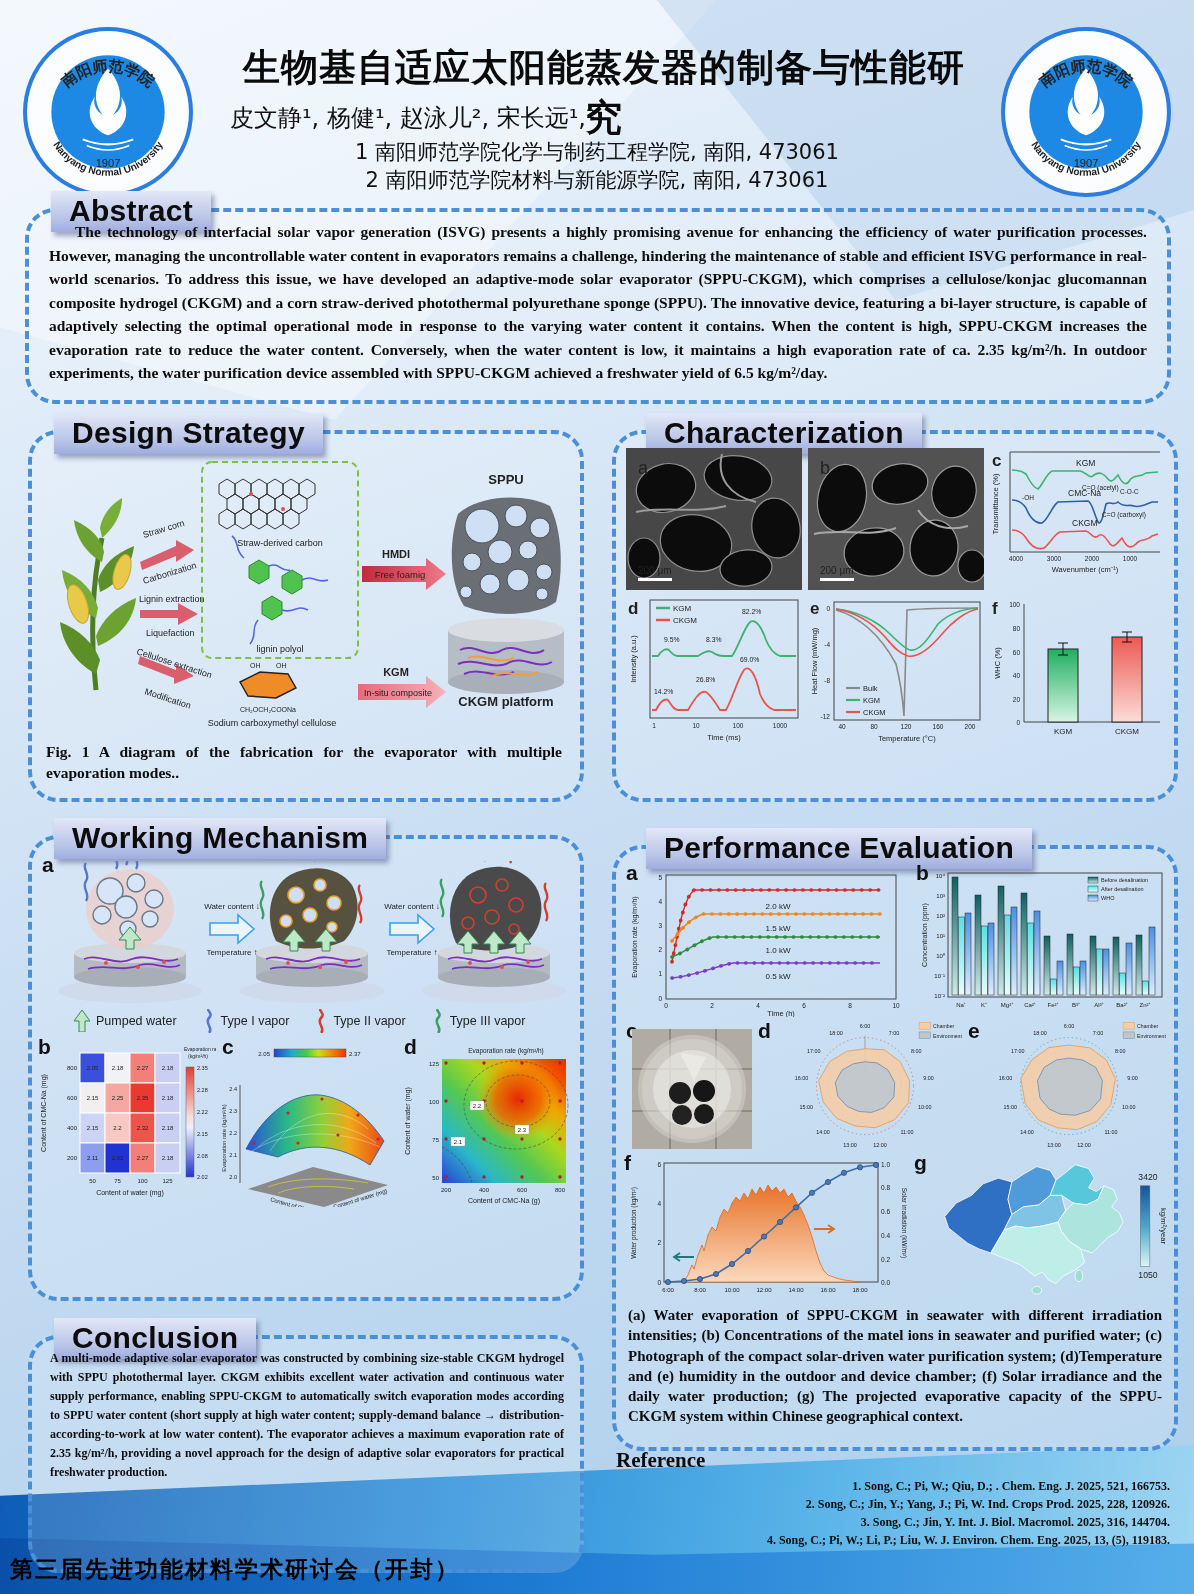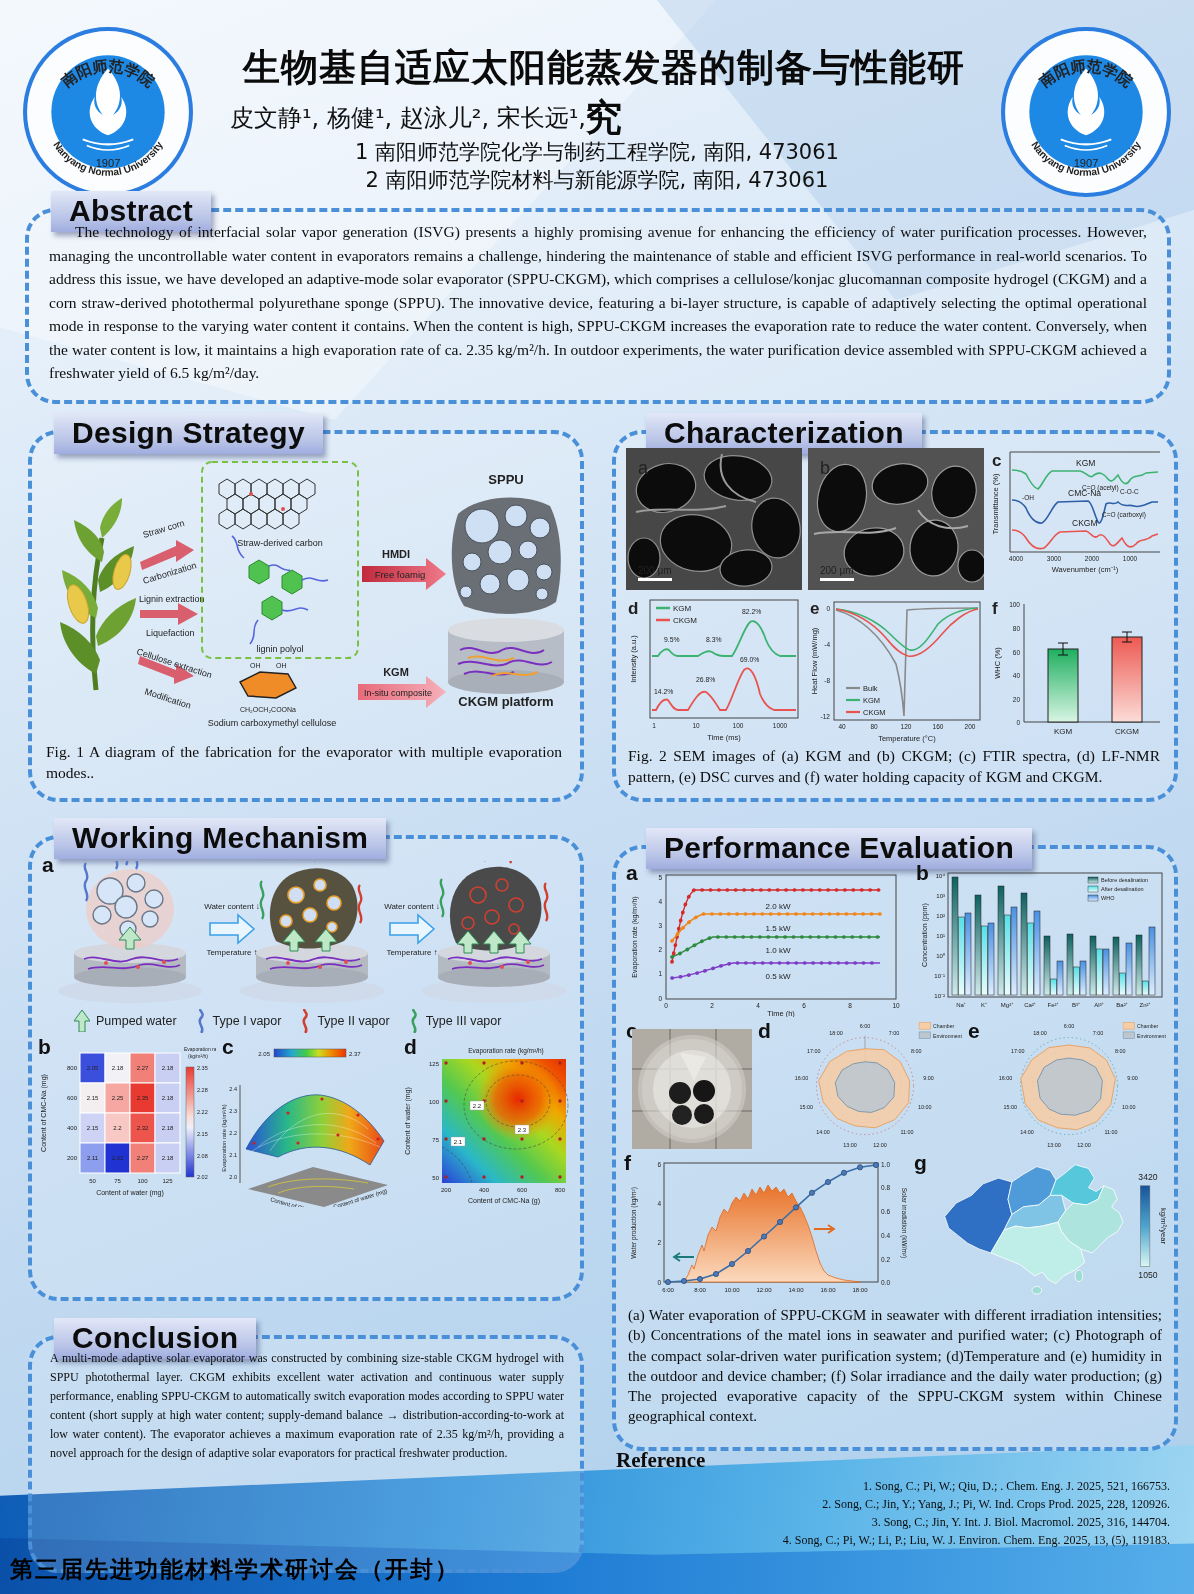--- a/index.html
+++ b/index.html
@@ -21,26 +21,26 @@
   h1.title{position:absolute;left:230px;top:36px;width:734px;margin:7px;text-align:center;
     font-size:37px;font-weight:bold;color:#0a0a0a;letter-spacing:1px;}
   .authors{position:absolute;left:230px;top:102px;width:734px;text-align:left;
     font-size:24px;color:#111;font-family:"DejaVu Sans",sans-serif;}
   .aff{position:absolute;left:230px;width:734px;text-align:center;font-size:21px;color:#111;
     font-family:"DejaVu Sans",sans-serif;}
   .panel{position:absolute;border:4px dashed #4a90d9;border-radius:30px;background:rgba(255,255,255,.16);}
   .seclabel{position:absolute;top:-21px;left:22px;font-weight:bold;font-size:30px;color:#0c0c0c;
     background:linear-gradient(180deg,#e2e8f7 0%,#b7c2e6 70%,#9fade0 100%);
     padding:3px 18px 4px;box-shadow:3px 4px 5px rgba(60,70,120,.45);letter-spacing:.3px;white-space:nowrap;}
-  .serif{font-family:"Liberation Serif",serif;color:#0d0d0d;}
+  .serif{font-family:"Liberation Serif",serif;color:#0d0d0d;font-weight:bold;}
   .abstxt{position:absolute;left:20px;right:20px;top:8px;font-size:15.5px;line-height:1.52;
     text-align:justify;text-indent:26px;}
   .cap{position:absolute;font-size:15.5px;line-height:1.35;text-align:justify;}
   .plabel{position:absolute;font-weight:bold;font-size:21px;color:#111;}
-  .legrow{position:absolute;display:flex;gap:18px;align-items:center;font-size:12.5px;color:#222;}
+  .legrow{position:absolute;display:flex;gap:26px;align-items:center;font-size:12.5px;color:#222;}
   .legrow .it{display:flex;gap:6px;align-items:center;}
   svg text{font-family:"Liberation Sans",sans-serif;fill:#222;}
   .conctxt{position:absolute;left:18px;right:16px;top:10px;font-size:12px;line-height:1.58;text-align:justify;}
   .refttl{font-weight:bold;font-size:21px;margin:0 0 4px 0;}
   .refitem{font-size:12px;line-height:1.5;text-align:right;}
   .footer{position:absolute;left:10px;top:1554px;font-family:"DejaVu Serif",serif;
     font-weight:bold;font-size:23px;color:#000;letter-spacing:2px;}
 </style>
 </head>
 <body>
@@ -333,21 +333,20 @@
         <line x1="68" y1="49" x2="78" y2="49" stroke="#111"></line>
         <line x1="68" y1="61" x2="78" y2="61" stroke="#111"></line>
       <rect x="122" y="43" width="30" height="85" fill="url(#gRd)" stroke="#222" stroke-width="1"></rect>
       <line x1="137" y1="38" x2="137" y2="48" stroke="#111"></line>
         <line x1="132" y1="38" x2="142" y2="38" stroke="#111"></line>
         <line x1="132" y1="48" x2="142" y2="48" stroke="#111"></line>
       <text x="73" y="140" font-size="8" text-anchor="middle">KGM</text>
       <text x="137" y="140" font-size="8" text-anchor="middle">CKGM</text>
       <text x="10" y="69" font-size="7.5" transform="rotate(-90 10 69)" text-anchor="middle">WHC (%)</text>
     </svg>
-    <p class="serif cap" style="left:12px;top:312px;width:532px;margin:0">Fig. 2 SEM images of (a) KGM and (b) CKGM; (c) FTIR spectra, (d) LF-NMR pattern, (e) DSC curves and (f) water holding capacity of KGM and CKGM.</p>
   </section>
 
   <section class="panel" style="left:28px;top:835px;width:548px;height:458px">
     <div class="seclabel">Working Mechanism</div>
     <div class="plabel" style="left:10px;top:14px">a</div>
     <svg style="position:absolute;left:10px;top:22px" width="526" height="144" viewBox="0 0 526 144">
       <defs>
         <g id="platform">
           <ellipse cx="0" cy="34" rx="72" ry="12" fill="#cfd9ea" opacity=".95"></ellipse>
           <rect x="-56" y="-4" width="112" height="24" fill="#b4bac2"></rect>

